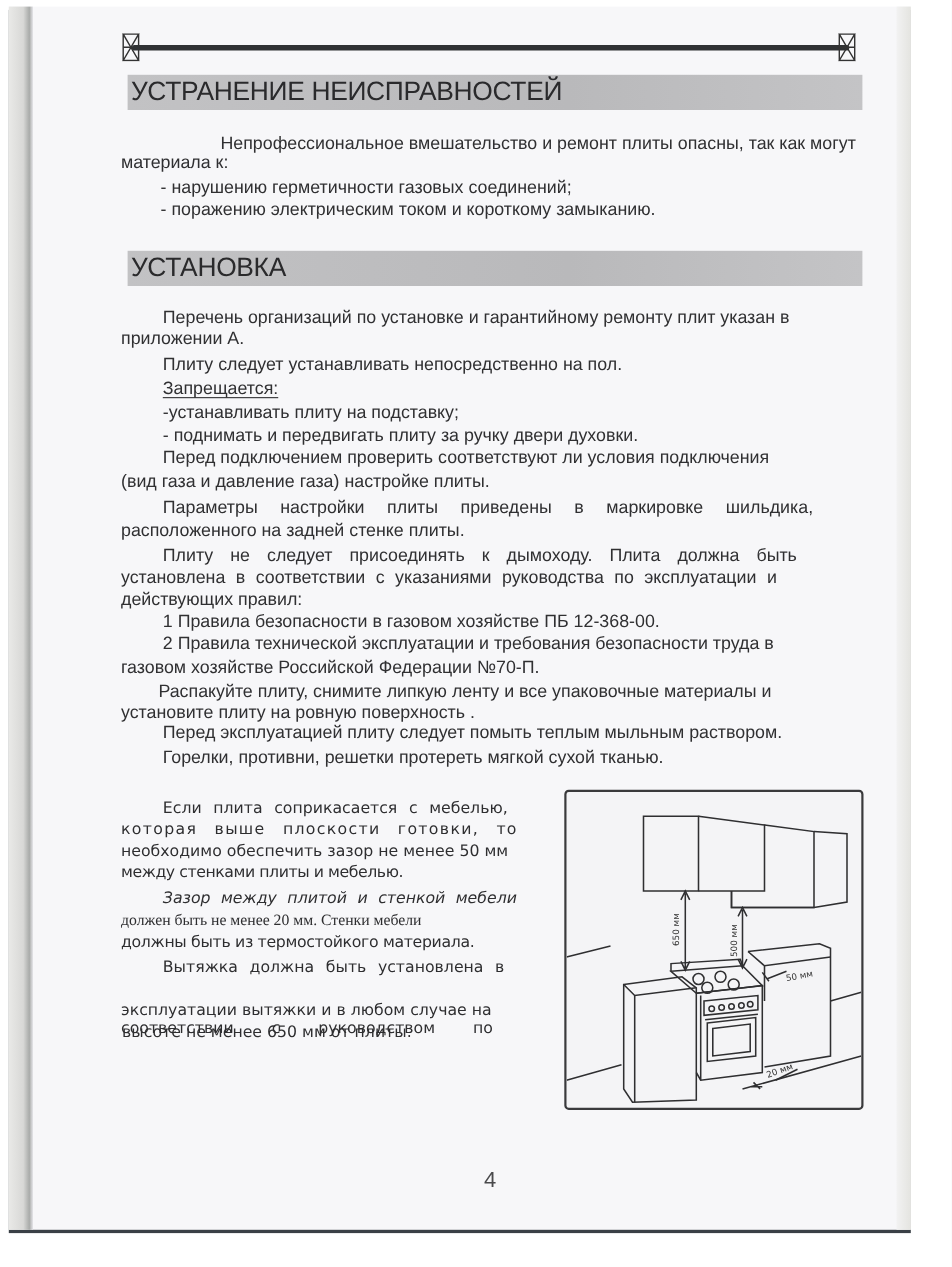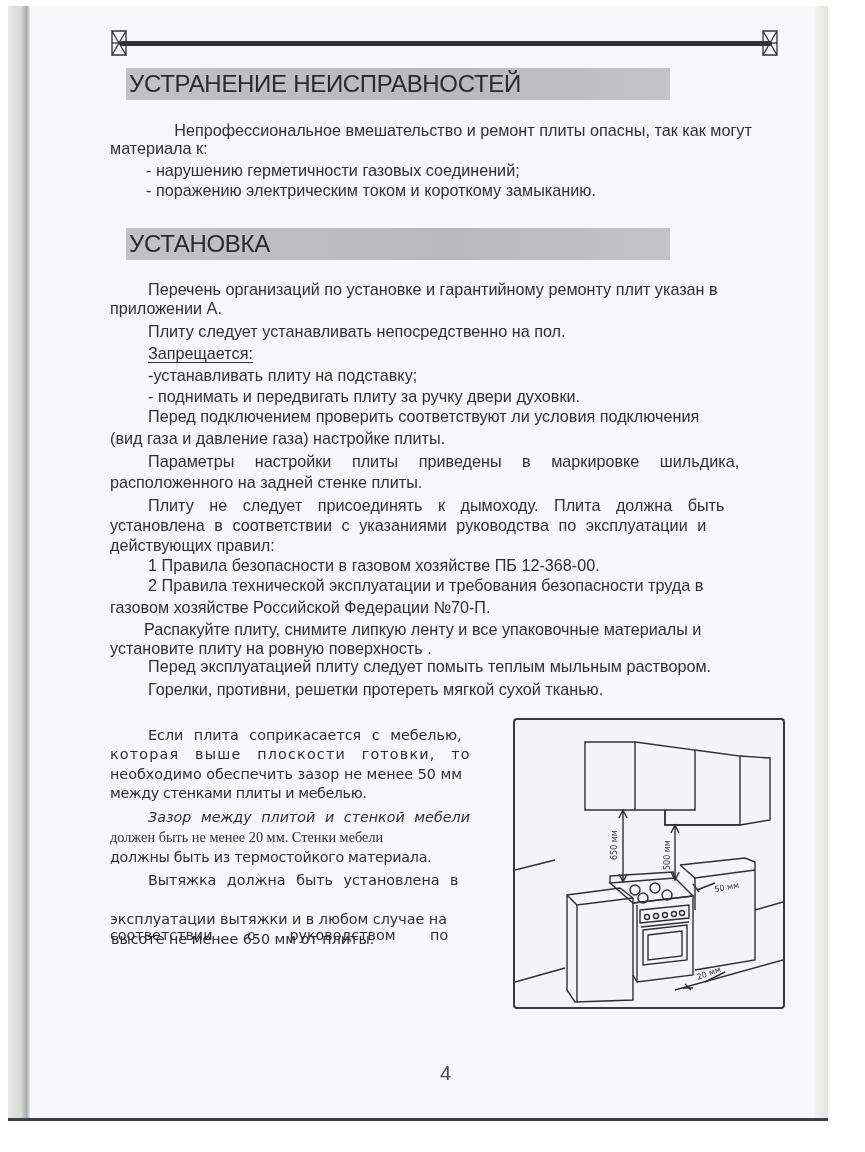--- a/index.html
+++ b/index.html
@@ -21,33 +21,33 @@
   .page-right {
     position: absolute; left: 815px; top: 6px; width: 13px; height: 1112px;
     background: linear-gradient(to right, #f2f2f2, #e4e4e0);
   }
   .rule {
     position: absolute; left: 120px; top: 41px; width: 652px; height: 5px;
     background: #303234; border-radius: 2px;
   }
   .rule-end { position: absolute; top: 30px; width: 18px; height: 26px; }
   .heading-bar {
-    position: absolute; left: 126px; width: 544px; height: 32px;
+    position: absolute; left: 116px; width: 668px; height: 32px;
     background: linear-gradient(to right, #c2c2c4, #b9b9bb 60%, #c4c4c6);
   }
   .heading-text {
     position: absolute; left: 3px; top: 2px;
     font-size: 24px; letter-spacing: -0.3px; color: #2a2a2c;
     white-space: nowrap;
   }
   .line {
     position: absolute; font-size: 16.2px; line-height: 20px; white-space: nowrap;
     color: #303032;
   }
-  .just { display: flex; justify-content: center; }
+  .just { display: flex; justify-content: flex-end; }
   .col-line {
     position: absolute; font-size: 15.6px; line-height: 19px; white-space: nowrap;
     font-family: "DejaVu Sans", sans-serif; font-size: 14.3px; color: #2e2e30; text-align: right;
   }
   .underline { text-decoration: underline; text-underline-offset: 3px; text-align: center; }
   .figure {
     position: absolute; left: 513px; top: 718px; width: 268px; height: 287px;
     border: 2px solid #3a3a3c; border-radius: 4px; background: #f4f4f6;
     overflow: hidden;
   }

